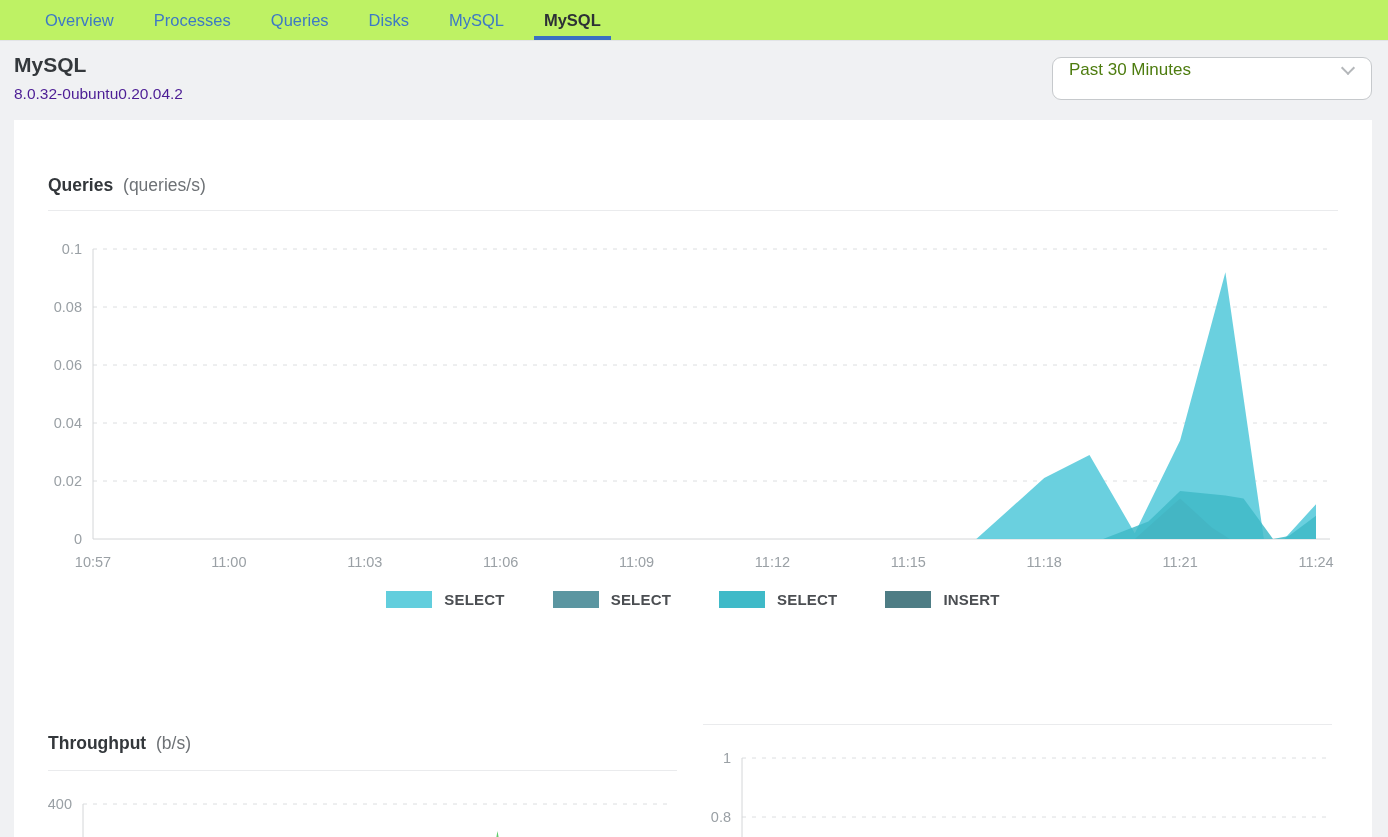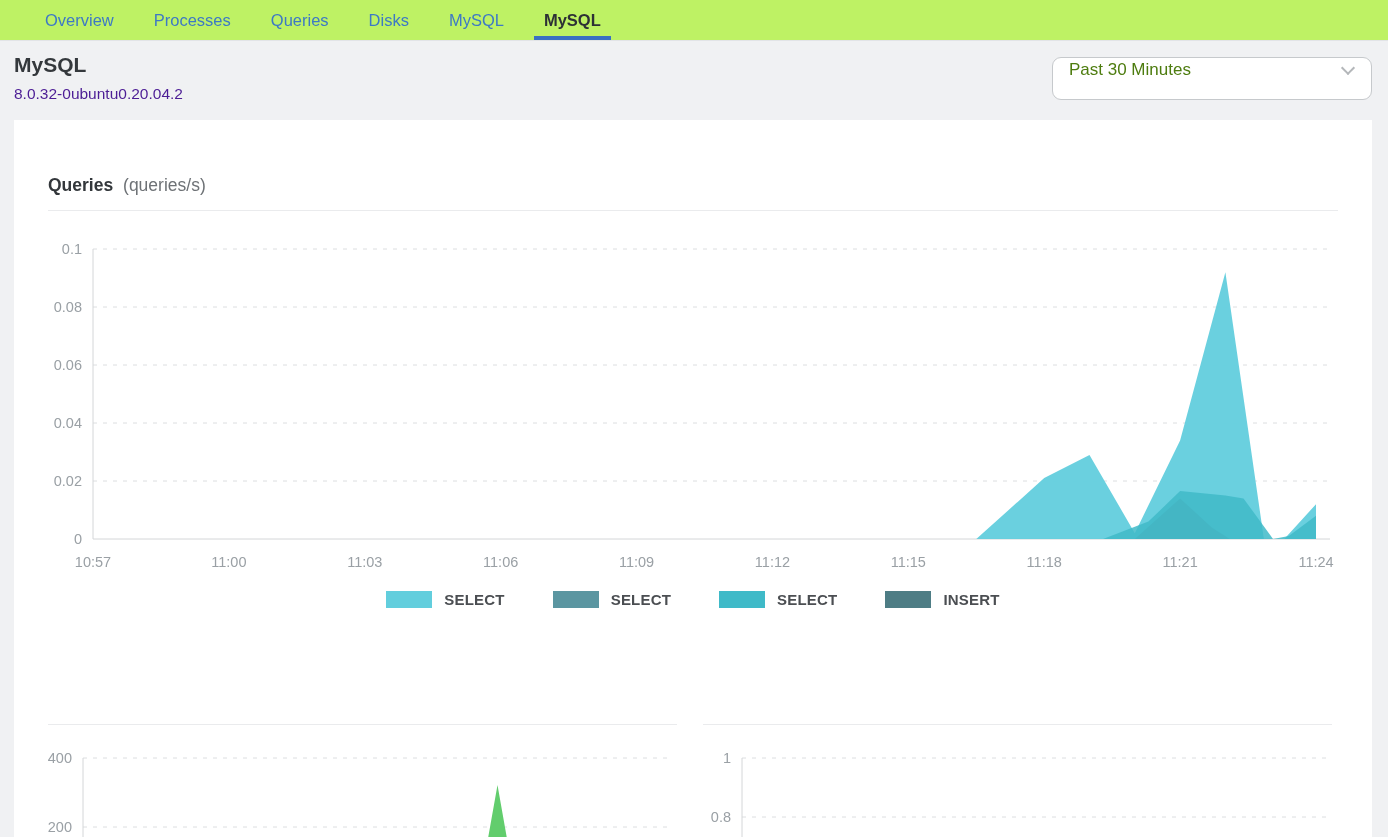--- a/index.html
+++ b/index.html
@@ -149,20 +149,24 @@
         </div>
         <div class="legend-item">
           <span class="legend-swatch" style="background: rgb(78, 125, 133);"></span>
           <span class="legend-label">INSERT</span>
         </div>
       </div>
   </section>
 
   <div class="bottom-row">
     <section class="bottom-col">
+      <div class="section-title">
+        <span class="name">Throughput</span>
+        <span class="unit">(b/s)</span>
+      </div>
       <div class="divider"></div>
       <svg id="throughput-chart" class="chart-svg" width="629" height="130" viewBox="0 0 629 130">
           <line x1="35" y1="21" x2="624" y2="21" stroke="#dcdee0" stroke-width="1" stroke-dasharray="4 6"></line>
           <text x="24" y="26" text-anchor="end" fill="#9aa0a5" font-size="14.5">400</text>
           <line x1="35" y1="90" x2="624" y2="90" stroke="#dcdee0" stroke-width="1" stroke-dasharray="4 6"></line>
           <text x="24" y="95" text-anchor="end" fill="#9aa0a5" font-size="14.5">200</text>
           <line x1="35" y1="21" x2="35" y2="130" stroke="#d4d6d8" stroke-width="1"></line>
           <polygon points="35.0,159.0 35.0,159.0 429.8,159.0 449.5,47.9 469.1,159.0 624.0,159.0 624.0,159.0" fill="#62cd6d" fill-opacity="1"></polygon>
         </svg>
     </section>

